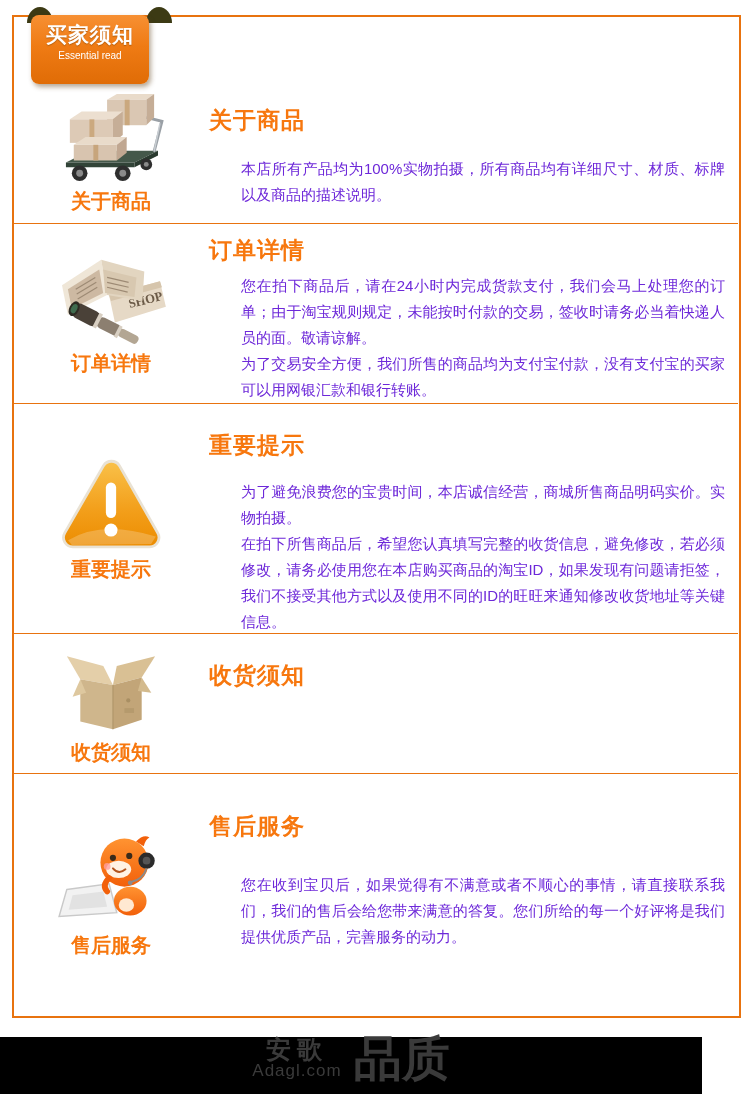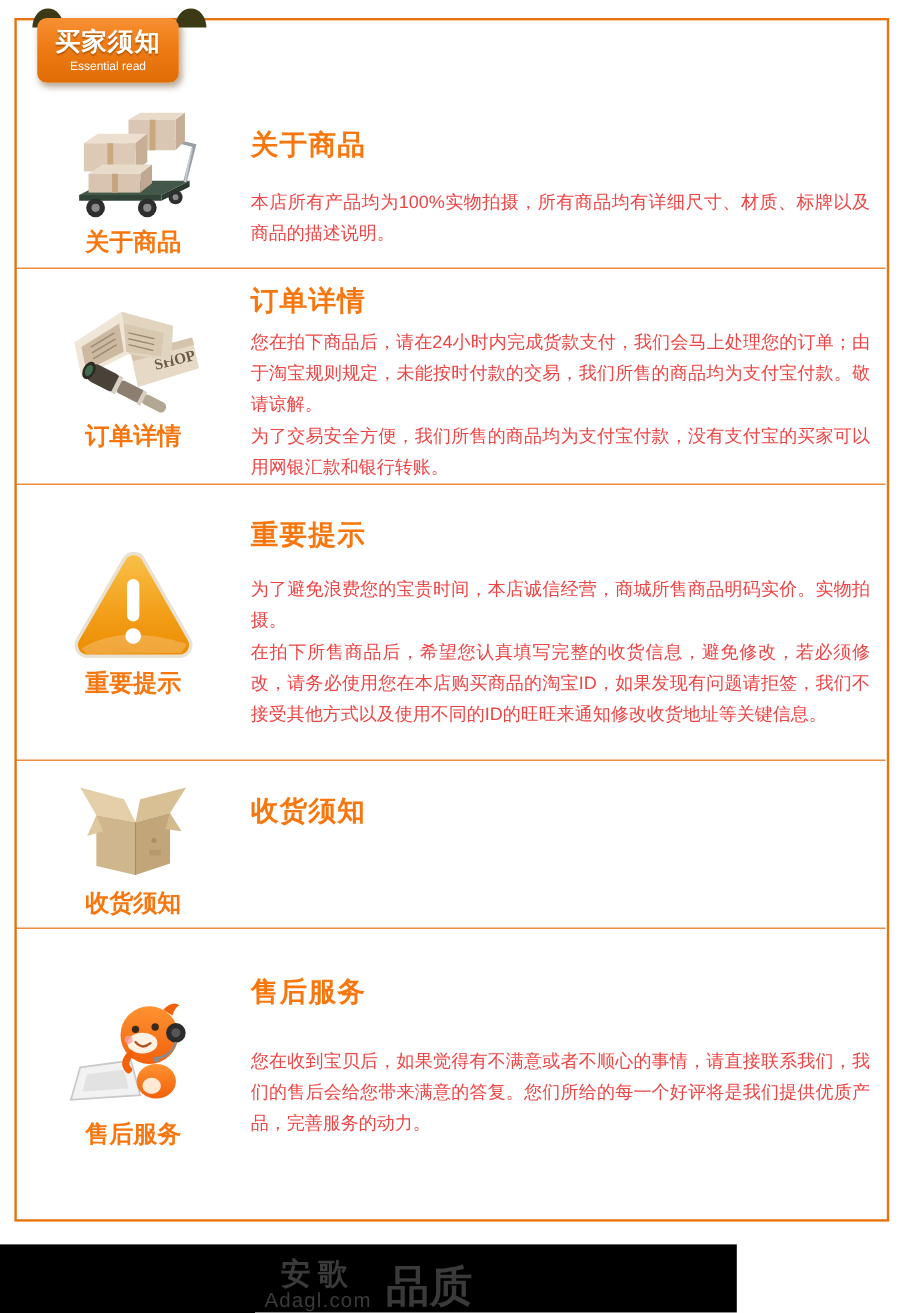--- a/index.html
+++ b/index.html
@@ -13,21 +13,21 @@
 
   
   .bump { position:absolute; width:26px; height:16px; background:#3c3a14;
           border-radius:50% 50% 0 0 / 100% 100% 0 0; z-index:2; }
   .bump-left  { left:27px; top:7px; }
   .bump-right { left:146px; top:7px; }
 
   
   .badge { position:absolute; left:31px; top:15px; width:118px; z-index:3;
            background:linear-gradient(180deg,#f79033 0%,#ef7b14 45%,#e06c06 100%);
-           border-radius:8px; padding:6px 4px 8px 4px; text-align:center; color:#fff;
+           border-radius:8px; padding:6px 4px 23px 4px; text-align:center; color:#fff;
            box-shadow:2px 3px 5px rgba(90,60,20,.45); }
   .badge-title { font-size:21px; font-weight:bold; letter-spacing:1px;
                  text-shadow:0 1px 1px rgba(140,70,0,.6); }
   .badge-sub { font-size:10px; margin-top:1px; }
 
   
   .sections { position:absolute; left:13px; top:17px; width:725px; }
   .section { display:flex; }
   .section + .section { border-top:1px solid #e8730f; }
   .sec1 { height:206px; } .sec2 { height:180px; } .sec3 { height:230px; }
@@ -40,30 +40,30 @@
   .sec-label { font-size:20px; font-weight:bold; color:#f7770e; margin-top:4px; }
 
   .sec-body { flex:1; padding-right:13px; }
   .sec1 .sec-body { padding-top:88px; } .sec1 .sec-title { margin-bottom:20px; }
   .sec2 .sec-body { padding-top:11px; } .sec2 .sec-title { margin-bottom:7px; }
   .sec3 .sec-body { padding-top:26px; } .sec3 .sec-title { margin-bottom:18px; }
   .sec4 .sec-body { padding-top:26px; } .sec4 .sec-title { margin-bottom:18px; }
   .sec5 .sec-body { padding-top:37px; } .sec5 .sec-title { margin-bottom:30px; }
 
   .sec-title { font-size:23px; font-weight:bold; color:#f7770e; letter-spacing:1px; }
-  .sec-text p { font-size:15px; line-height:26px; color:#ef4444; text-align:justify; }
-
-  
-  .footer { position:absolute; left:0; top:1037px; width:614px; height:57px;
-            background:#000; display:flex; align-items:flex-end; justify-content:center; }
+  .sec-text p { font-size:15px; line-height:26px; color:#6d28d9; text-align:justify;margin-left:32px; }
+
+  
+  .footer { position:absolute; left:0; top:1037px; width:702px; height:57px;
+            background:#000; display:flex; align-items:flex-start; justify-content:center; }
   .logo { display:flex; align-items:center; color:#3a3a3a; }
   .logo-left { text-align:center; }
   .logo-cn { font-size:25px; font-weight:bold; letter-spacing:6px; line-height:24px; }
   .logo-url { font-size:17px; letter-spacing:1px; }
-  .logo-suffix { font-size:36px; font-weight:bold; letter-spacing:0; margin-left:12px;
+  .logo-suffix { font-size:48px; font-weight:bold; letter-spacing:0; margin-left:12px;
                  line-height:36px; }
 </style>
 </head>
 <body>
 
 <div class="page">
 
   <div class="frame"></div>
 
   <div class="bump bump-left"></div>
@@ -152,21 +152,21 @@
               <rect x="44" y="66" width="4" height="16" fill="#d8cfc2"></rect>
               <rect x="68" y="68" width="3.5" height="13" fill="#d8cfc2"></rect>
             </g>
           </svg>
         </span>
         <div class="sec-label">订单详情</div>
       </div>
       <div class="sec-body">
         <div class="sec-title">订单详情</div>
         <div class="sec-text">
-          <p>您在拍下商品后，请在24小时内完成货款支付，我们会马上处理您的订单；由于淘宝规则规定，未能按时付款的交易，我们所售的商品均为支付宝付款。敬请谅解。</p>
+          <p>您在拍下商品后，请在24小时内完成货款支付，我们会马上处理您的订单；由于淘宝规则规定，未能按时付款的交易，签收时请务必当着快递人员的面。敬请谅解。</p>
           <p>为了交易安全方便，我们所售的商品均为支付宝付款，没有支付宝的买家可以用网银汇款和银行转账。</p>
         </div>
       </div>
     </div>
 
     <div class="section sec3">
       <div class="sec-icon">
         <span>
           <svg width="112" height="98" viewBox="0 0 120 104">
             <defs>

